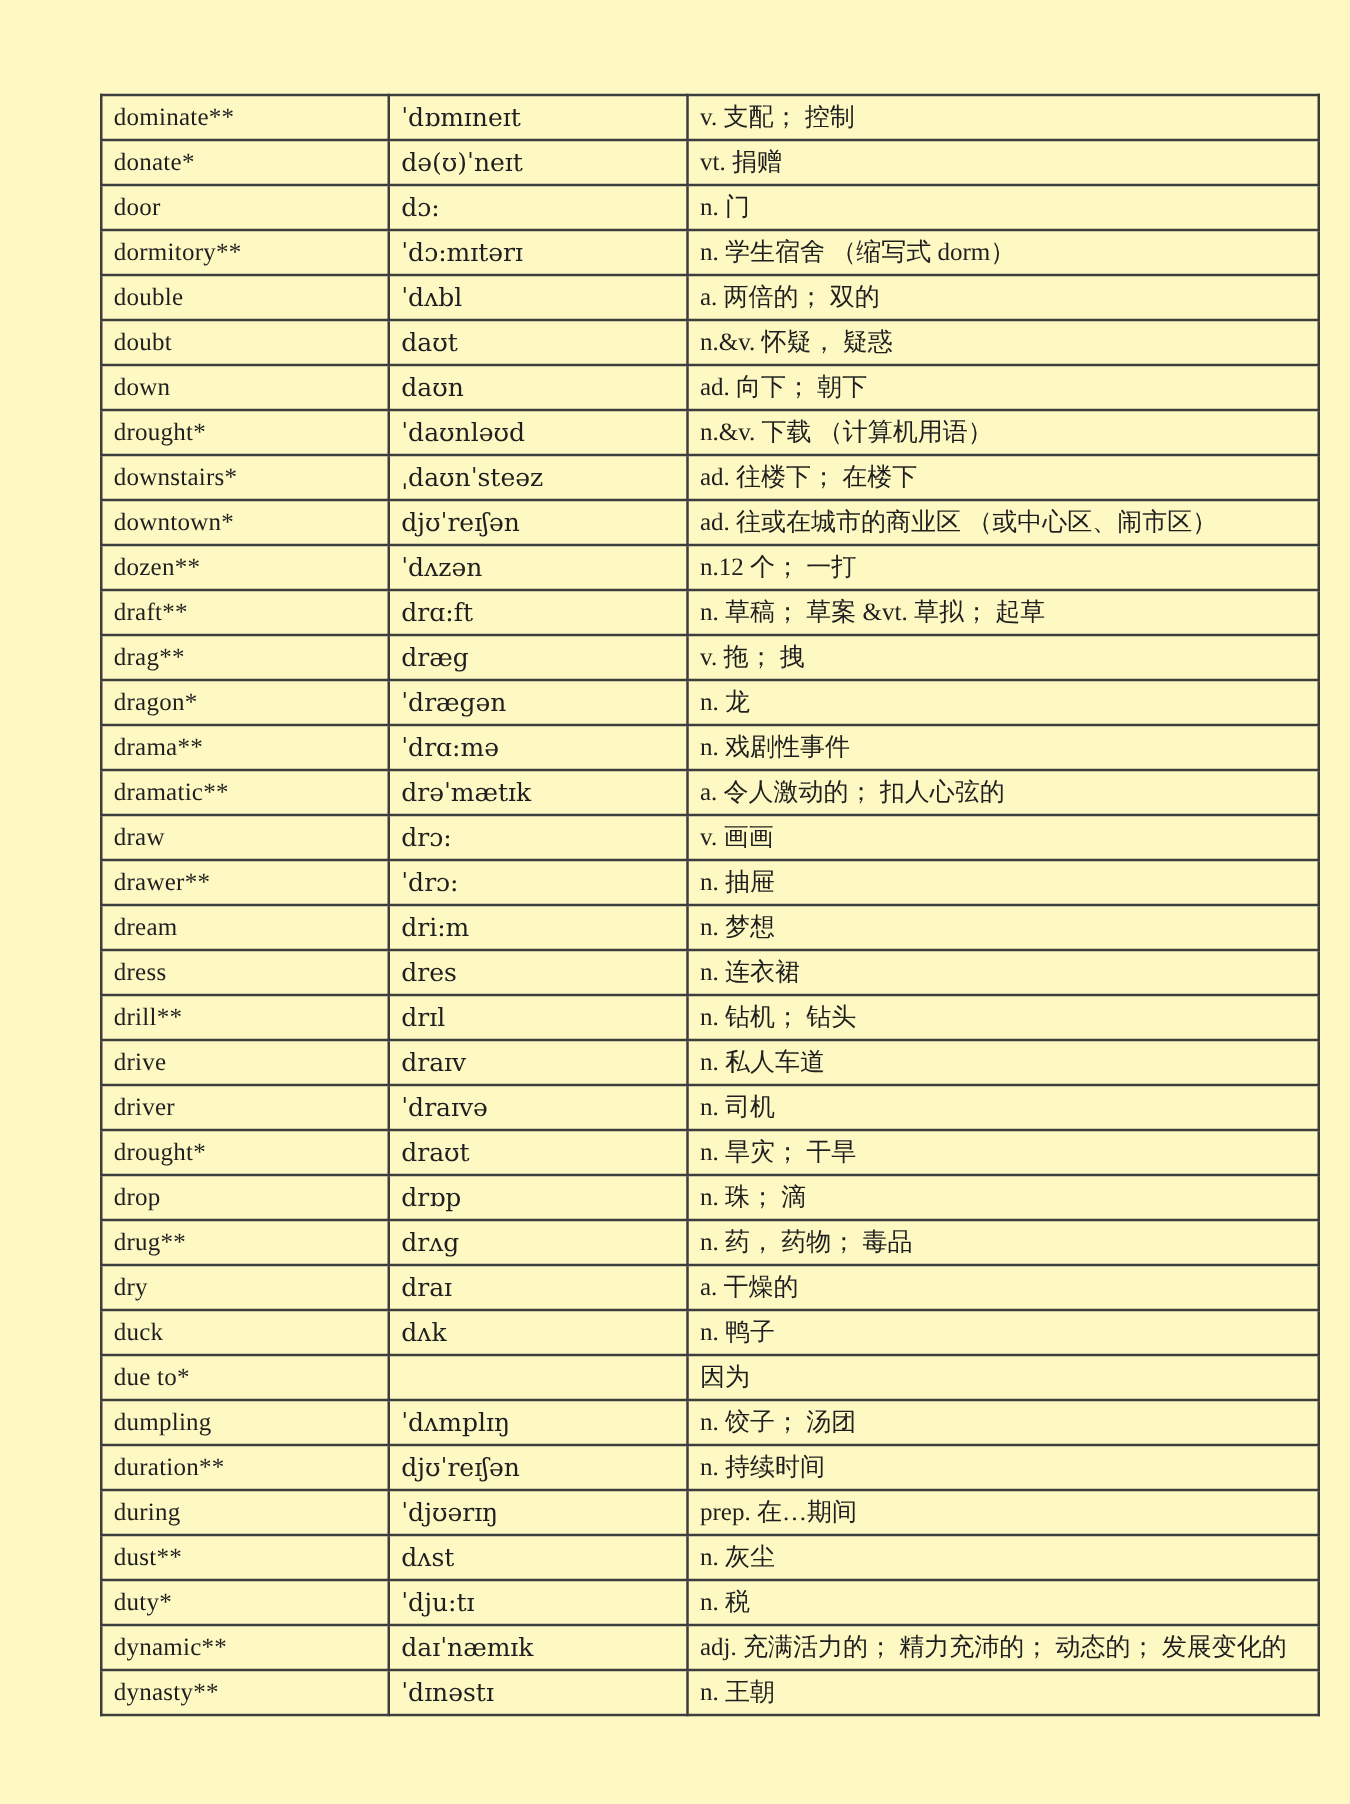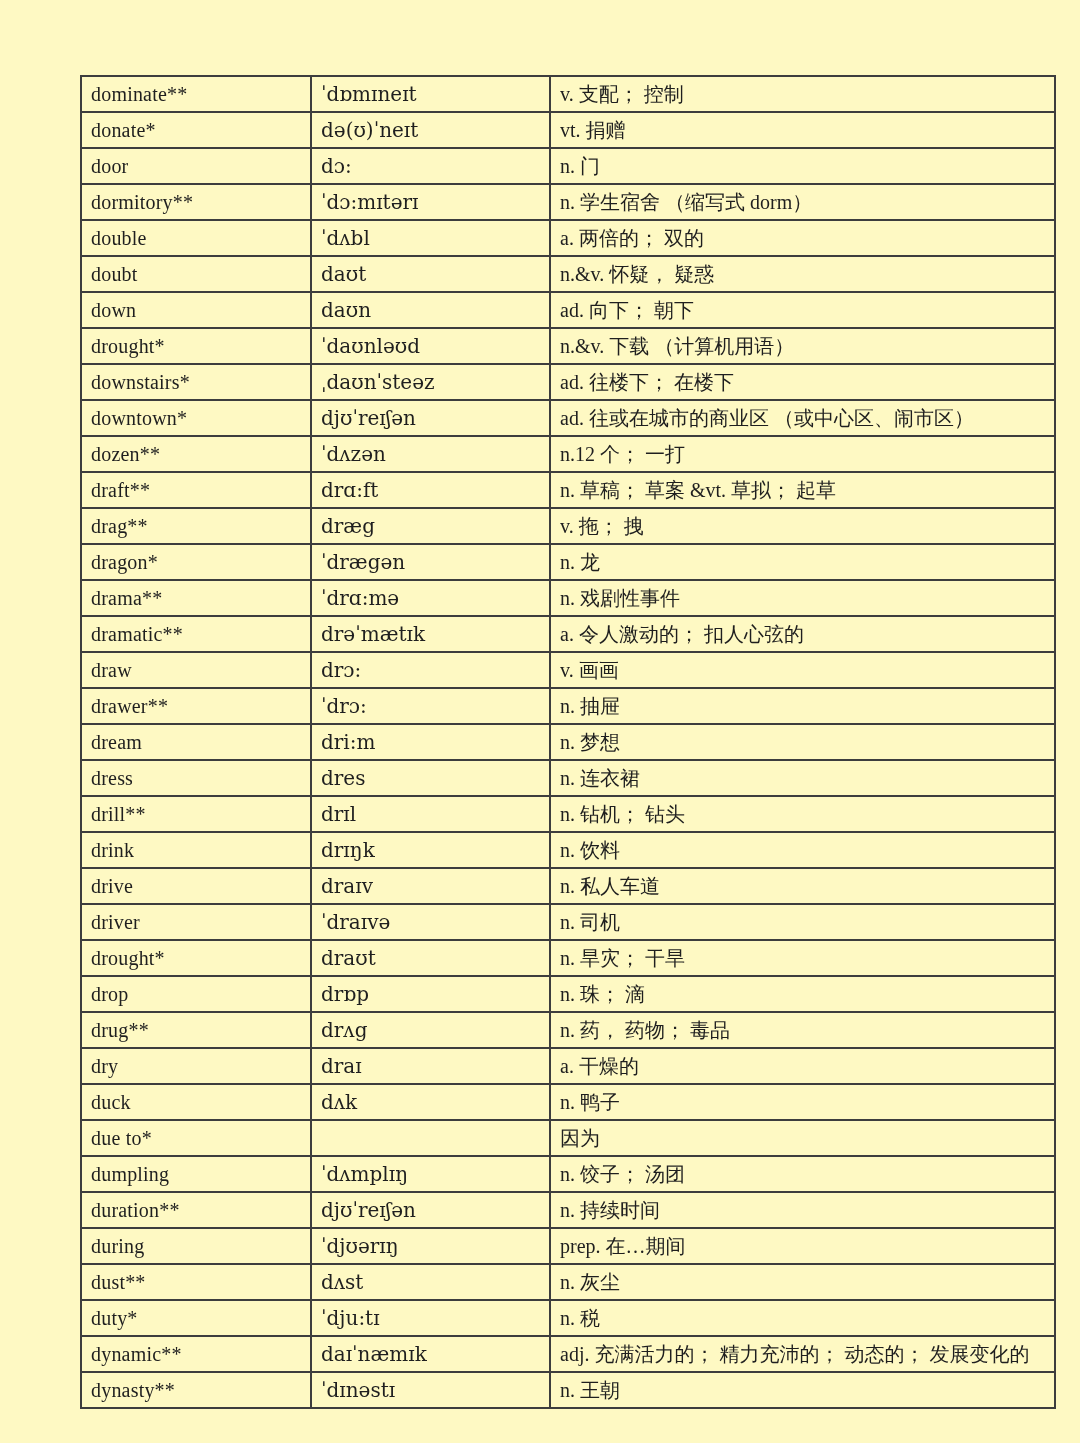--- a/index.html
+++ b/index.html
@@ -143,25 +143,20 @@
     <td class="word-cell">dress</td>
     <td class="ipa-cell">dres</td>
     <td class="def-cell">n. 连衣裙</td>
   </tr>
         <tr>
     <td class="word-cell">drill**</td>
     <td class="ipa-cell">drɪl</td>
     <td class="def-cell">n. 钻机； 钻头</td>
   </tr>
         <tr>
-    <td class="word-cell">drink</td>
-    <td class="ipa-cell">drɪŋk</td>
-    <td class="def-cell">n. 饮料</td>
-  </tr>
-        <tr>
     <td class="word-cell">drive</td>
     <td class="ipa-cell">draɪv</td>
     <td class="def-cell">n. 私人车道</td>
   </tr>
         <tr>
     <td class="word-cell">driver</td>
     <td class="ipa-cell">ˈdraɪvə</td>
     <td class="def-cell">n. 司机</td>
   </tr>
         <tr>

